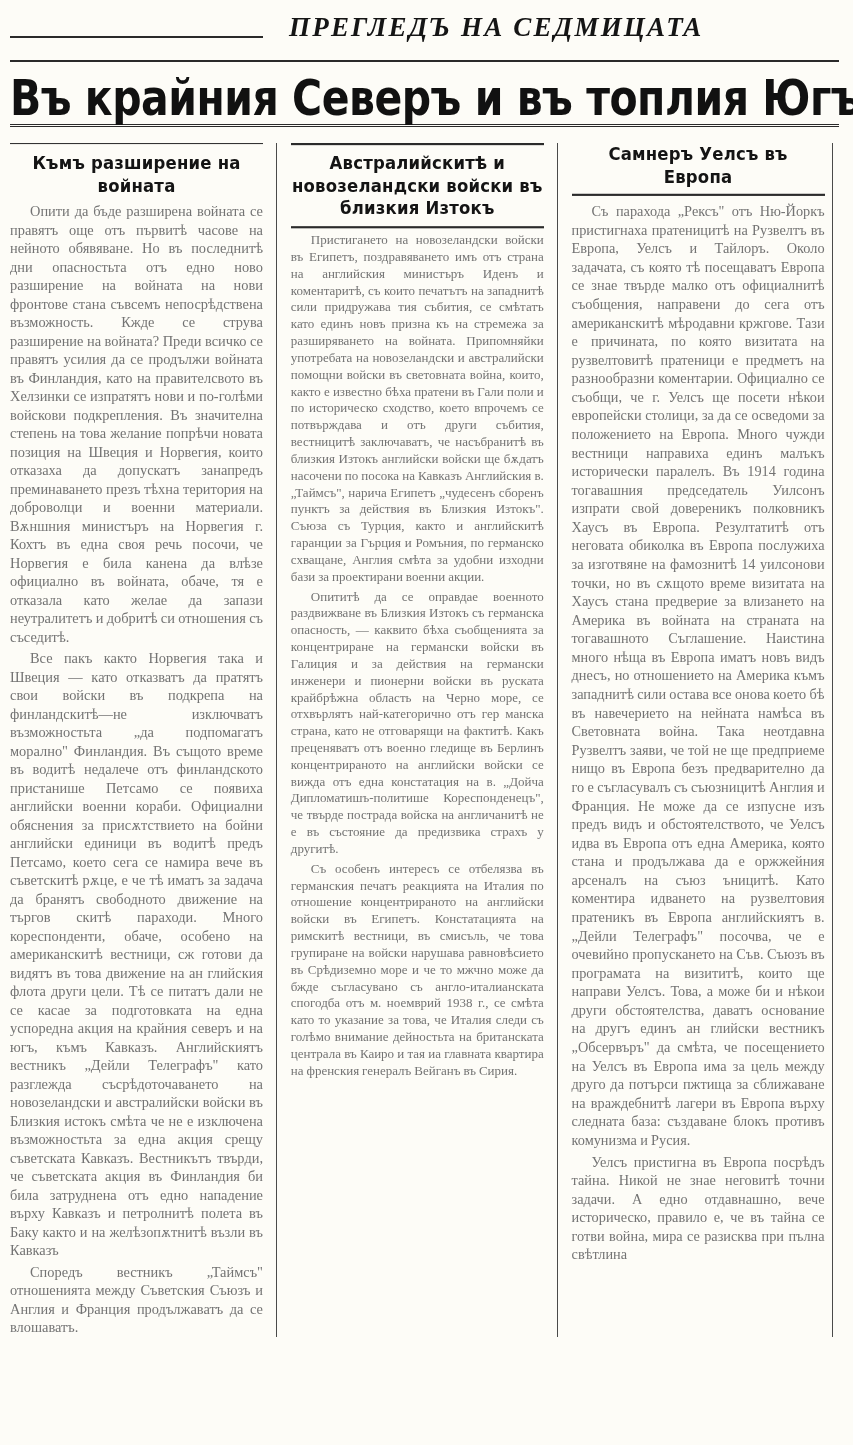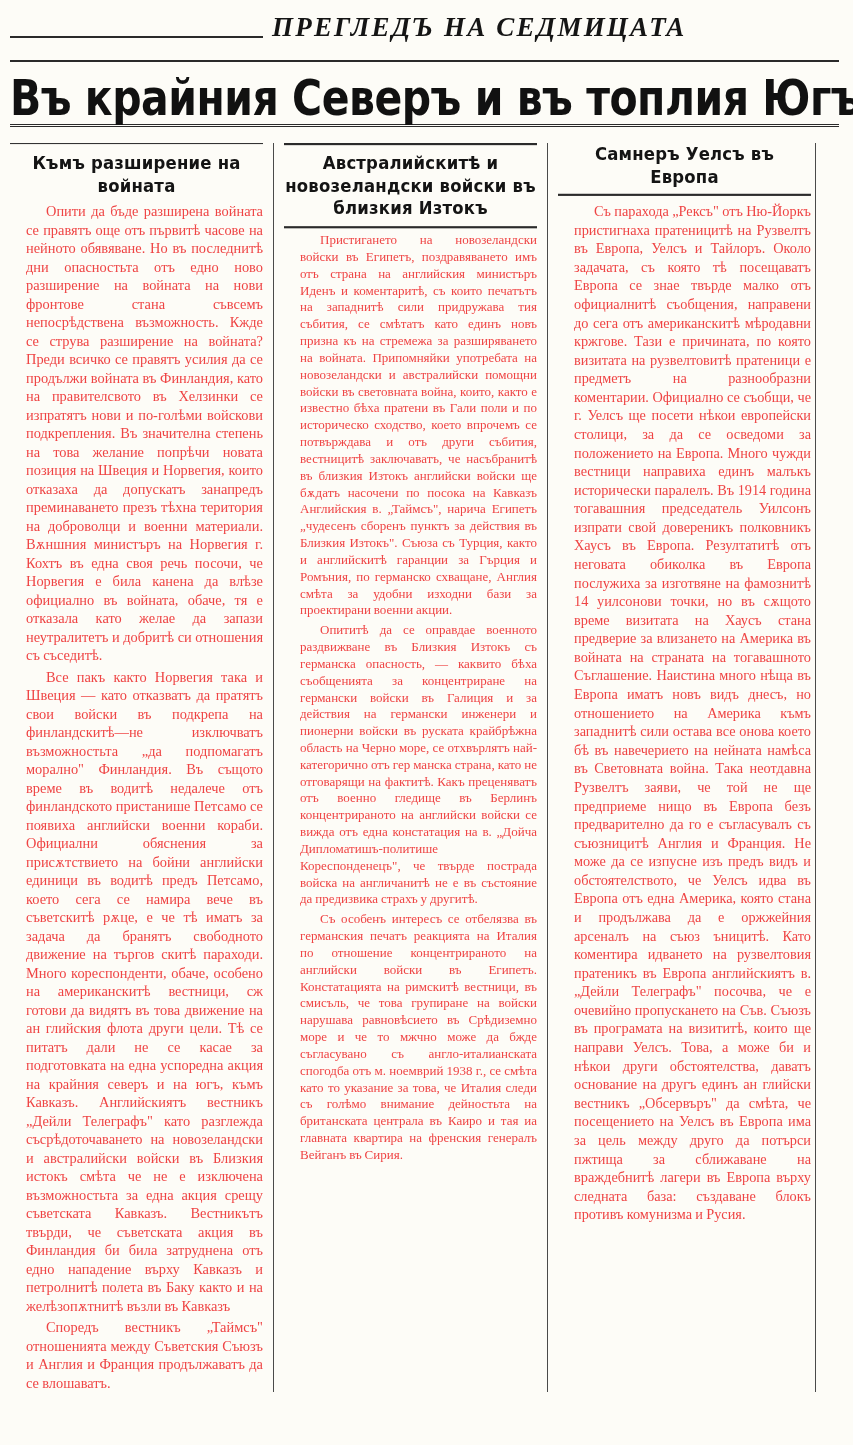--- a/index.html
+++ b/index.html
@@ -34,21 +34,21 @@
   .section-head .rule-left {
     position: absolute;
     left: 0;
     top: 36px;
     width: 253px;
     height: 2px;
     background: #2a2a2a;
   }
   .section-head .sect-title {
     position: absolute;
-    left: 262px;
+    left: 279px;
     top: 12px;
     font-family: "Liberation Serif", serif;
     font-style: italic;
     font-weight: bold;
     font-size: 27px;
     letter-spacing: 2.2px;
     color: #151515;
     white-space: nowrap;
   }
   .head-underline {
@@ -75,20 +75,21 @@
     transform: scaleY(1.22);
     transform-origin: center top;
     white-space: nowrap;
   }
 
   
   .columns {
     display: flex;
     margin-top: 16px;
     align-items: stretch;
+    justify-content: space-between;
   }
   .col {
     width: 253px;
     box-sizing: border-box;
   }
   .col-sep {
     width: 1px;
     background: #4a4a4a;
     margin: 0 10px;
     align-self: stretch;
@@ -136,27 +137,27 @@
     margin-bottom: 10px;
   }
   .col-head.underline-b {
     border-bottom: 2px solid #2b2b2b;
     padding-bottom: 5px;
     margin-bottom: 10px;
   }
 
   
   p.body {
-    margin: 0 0 0 16px;
+    margin: 0 0 0 0;
     text-indent: 20px;
     text-align: justify;
     font-family: "Liberation Serif", serif;
     font-size: 14.4px;
     line-height: 1.285;
-    color: #ef4444;
+    color: #737373;
     hyphens: auto;
     word-spacing: -0.3px;
   }
   p.body + p.body {
     margin-top: 3px;
   }
   .col3 p.body {
     font-size: 14.3px;
     line-height: 1.30;
   }
@@ -196,19 +197,20 @@
       <p class="body">Пристигането на новозеландски войски въ Египетъ, поздравяванетo имъ отъ страна на английския министъръ Иденъ и коментаритѣ, съ които печатътъ на западнитѣ сили придружава тия събития, се смѣтатъ като единъ новъ призна къ на стремежа за разширяването на войната. Припомняйки употребата на новозеландски и австралийски помощни войски въ световната война, които, както е известно бѣха пратени въ Гали поли и по историческо сходство, което впрочемъ се потвърждава и отъ други събития, вестницитѣ заключаватъ, че насъбранитѣ въ близкия Изтокъ английски войски ще бѫдатъ насочени по посока на Кавказъ Английския в. „Таймсъ", нарича Египетъ „чудесенъ сборенъ пунктъ за действия въ Близкия Изтокъ". Съюза съ Турция, както и английскитѣ гаранции за Гърция и Ромъния, по германско схващане, Англия смѣта за удобни изходни бази за проектирани военни акции.</p>
       <p class="body">Опититѣ да се оправдае военното раздвижване въ Близкия Изтокъ съ германска опасность, — каквито бѣха съобщенията за концентриране на германски войски въ Галиция и за действия на германски инженери и пионерни войски въ руската крайбрѣжна область на Черно море, се отхвърлятъ най-категорично отъ гер манска страна, като не отговарящи на фактитѣ. Какъ преценяватъ отъ военно гледище въ Берлинъ концентрираното на английски войски се вижда отъ една констатация на в. „Дойча Дипломатишъ-политише Кореспонденецъ", че твърде пострада войска на англичанитѣ не е въ състояние да предизвика страхъ у другитѣ.</p>
       <p class="body">Съ особенъ интересъ се отбелязва въ германския печатъ реакцията на Италия по отношение концентрираното на английски войски въ Египетъ. Констатацията на римскитѣ вестници, въ смисъль, че това групиране на войски нарушава равновѣсието въ Срѣдиземно море и че то мжчно може да бжде съгласувано съ англо-италианската спогодба отъ м. ноемврий 1938 г., се смѣта като то указание за това, че Италия следи съ голѣмо внимание дейностьта на британската централа въ Каиро и тая иа главната квартира на френския генералъ Вейганъ въ Сирия.</p>
     </div>
 
     <div class="col-sep"></div>
 
     <div class="col col3">
       <div class="col-head underline-b">Самнеръ Уелсъ въ Европа</div>
       <p class="body">Съ парахода „Рексъ" отъ Ню-Йоркъ пристигнаха пратеницитѣ на Рузвелтъ въ Европа, Уелсъ и Тайлоръ. Около задачата, съ която тѣ посещаватъ Европа се знае твърде малко отъ официалнитѣ съобщения, направени до сега отъ американскитѣ мѣродавни кржгове. Тази е причината, по която визитата на рузвелтовитѣ пратеници е предметъ на разнообразни коментарии. Официално се съобщи, че г. Уелсъ ще посети нѣкои европейски столици, за да се осведоми за положението на Европа. Много чужди вестници направиха единъ малъкъ исторически паралелъ. Въ 1914 година тогавашния председатель Уилсонъ изпрати свой довереникъ полковникъ Хаусъ въ Европа. Резултатитѣ отъ неговата обиколка въ Европа послужиха за изготвяне на фамознитѣ 14 уилсонови точки, но въ сѫщото време визитата на Хаусъ стана предверие за влизането на Америка въ войната на страната на тогавашното Съглашение. Наистина много нѣща въ Европа иматъ новъ видъ днесъ, но отношението на Америка къмъ западнитѣ сили остава все онова което бѣ въ навечерието на нейната намѣса въ Световната война. Така неотдавна Рузвелтъ заяви, че той не ще предприеме нищо въ Европа безъ предварително да го е съгласувалъ съ съюзницитѣ Англия и Франция. Не може да се изпусне изъ предъ видъ и обстоятелството, че Уелсъ идва въ Европа отъ една Америка, която стана и продължава да е оржжейния арсеналъ на съюз ъницитѣ. Като коментира идването на рузвелтовия пратеникъ въ Европа английскиятъ в. „Дейли Телеграфъ" посочва, че е очевийно пропускането на Съв. Съюзъ въ програмата на визититѣ, които ще направи Уелсъ. Това, а може би и нѣкои други обстоятелства, даватъ основание на другъ единъ ан глийски вестникъ „Обсервъръ" да смѣта, че посещението на Уелсъ въ Европа има за цель между друго да потърси пжтища за сближаване на враждебнитѣ лагери въ Европа върху следната база: създаване блокъ противъ комунизма и Русия.</p>
+      <p class="body">Уелсъ пристигна въ Европа посрѣдъ тайна. Никой не знае неговитѣ точни задачи. А едно отдавнашно, вече историческо, правило е, че въ тайна се готви война, мира се разисква при пълна свѣтлина</p>
     </div>
 
     <div class="col-edge"></div>
 
 
   </div>
 </div>
 
 </body></html>

